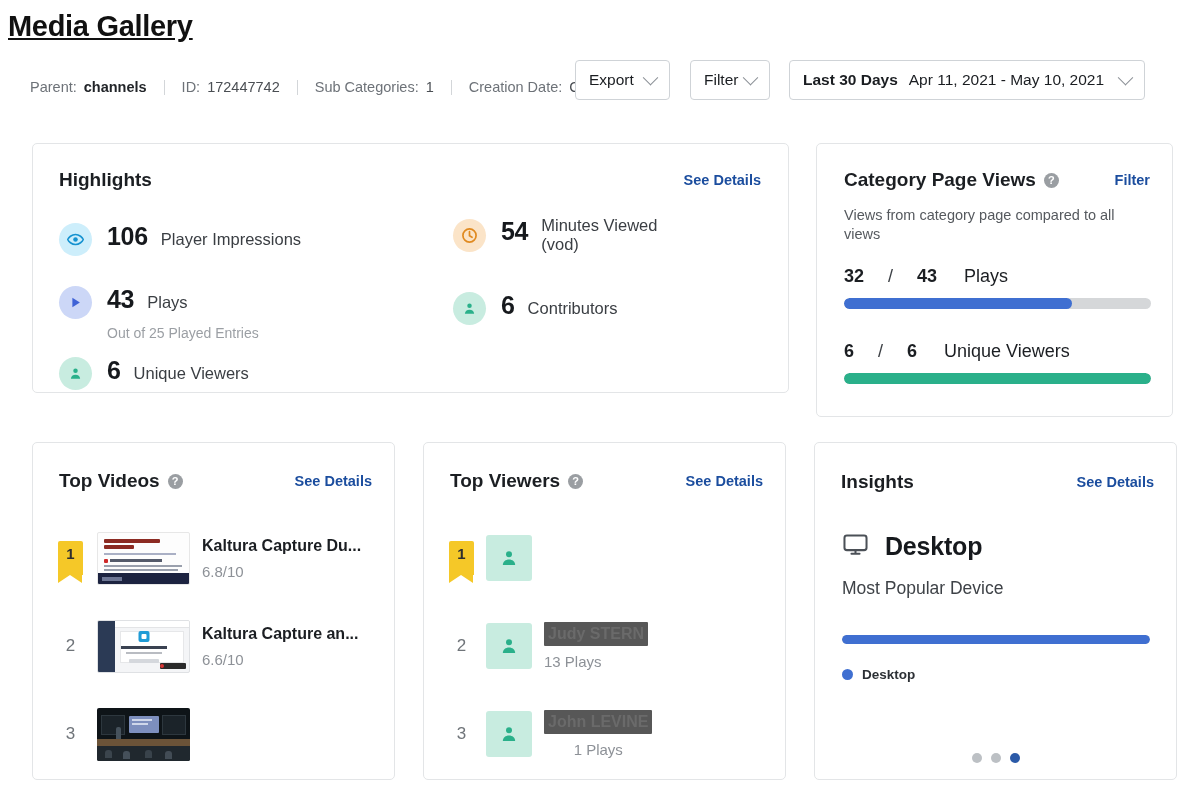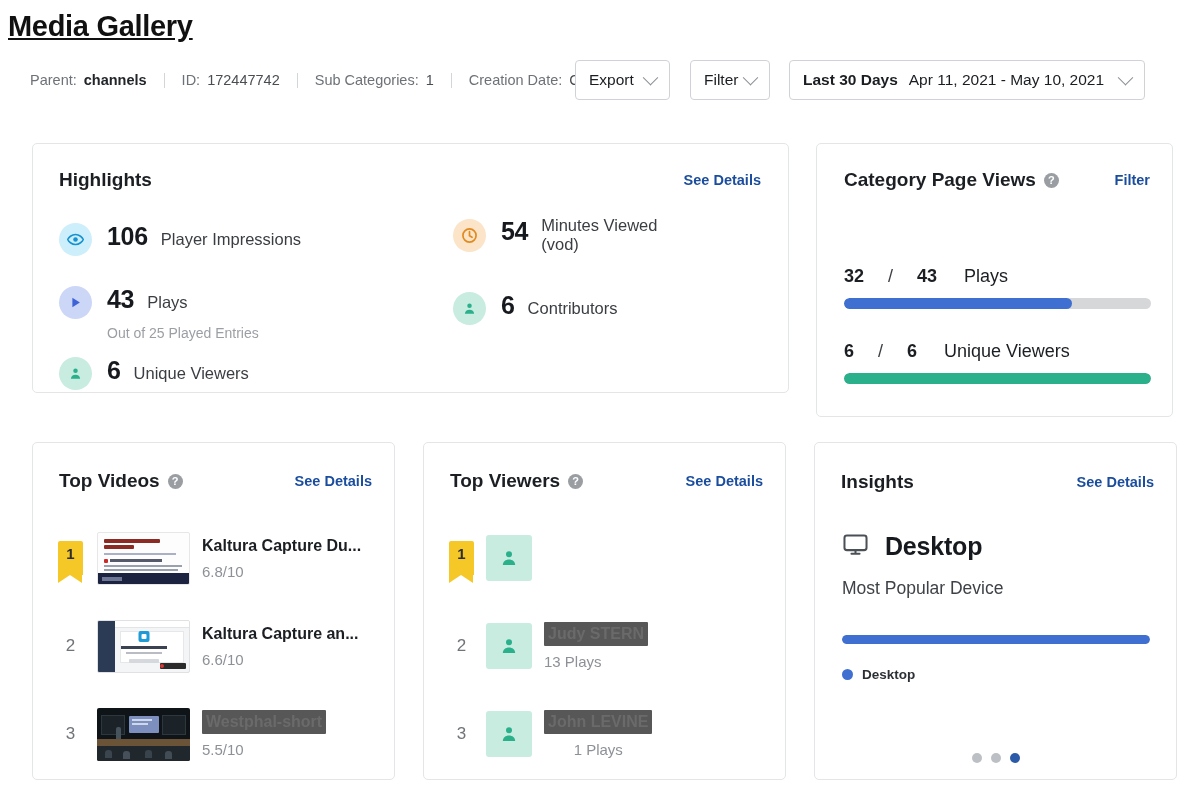--- a/index.html
+++ b/index.html
@@ -20,21 +20,21 @@
     font-size: 29px;
     font-weight: bold;
     color: #111111;
     letter-spacing: -0.3px;
     text-decoration: underline;
   }
 
   
   .meta-bar {
     position: absolute;
-    left: 30px; top: 72px;
+    left: 30px; top: 79px;
     display: flex;
     align-items: center;
     font-size: 14.5px;
     color: #666b70;
     white-space: nowrap;
   }
   .meta-group { display: flex; align-items: center; }
   .meta-label { color: #6d7278; }
   .meta-value { color: #222529; font-weight: bold; margin-left: 7px; }
   .meta-value.plain { font-weight: normal; color: #4a4e53; }
@@ -522,20 +522,21 @@
 
     </div>
   </div>
 
   <div class="card" id="card-catviews">
     <div class="card-head">
       <span class="card-title">Category Page Views</span>
       <span class="help-icon">?</span>
       <span class="filter-link">Filter</span>
     </div>
+    <div class="cv-desc">Views from category page compared to all views</div>
 
     <div class="cv-metric m1">
       <div class="cv-line">
         <span class="cv-a">32</span>
         <span class="cv-slash">/</span>
         <span class="cv-b">43</span>
         <span class="cv-name">Plays</span>
       </div>
       <div class="bar-track">
         <div class="bar-fill" id="cv-bar-0" style="width: 74.4%; background: rgb(63, 111, 209);"></div>
@@ -616,26 +617,20 @@
             <span class="t3-scr-l"></span>
             <span class="t3-scr-l2"></span>
           <span class="t3-person"></span>
             <span class="t3-desk"></span>
             <span class="t3-floor"></span>
           <span class="t3-aud1"></span>
             <span class="t3-aud2"></span>
             <span class="t3-aud3"></span>
             <span class="t3-aud4"></span>
         </span>
-        <span class="rank-text">
-          <span class="rank-title" style="display:block;">
-            <span class="redacted">Westphal-short</span>
-          </span>
-          <span class="rank-sub" style="display:block;">5.5/10</span>
-        </span>
       </div>
 
     </div>
   </div>
 
   <div class="card" id="card-topviewers">
     <div class="rank-head">
       <span class="card-title">Top Viewers</span>
       <span class="help-icon">?</span>
       <span class="see-details">See Details</span>

